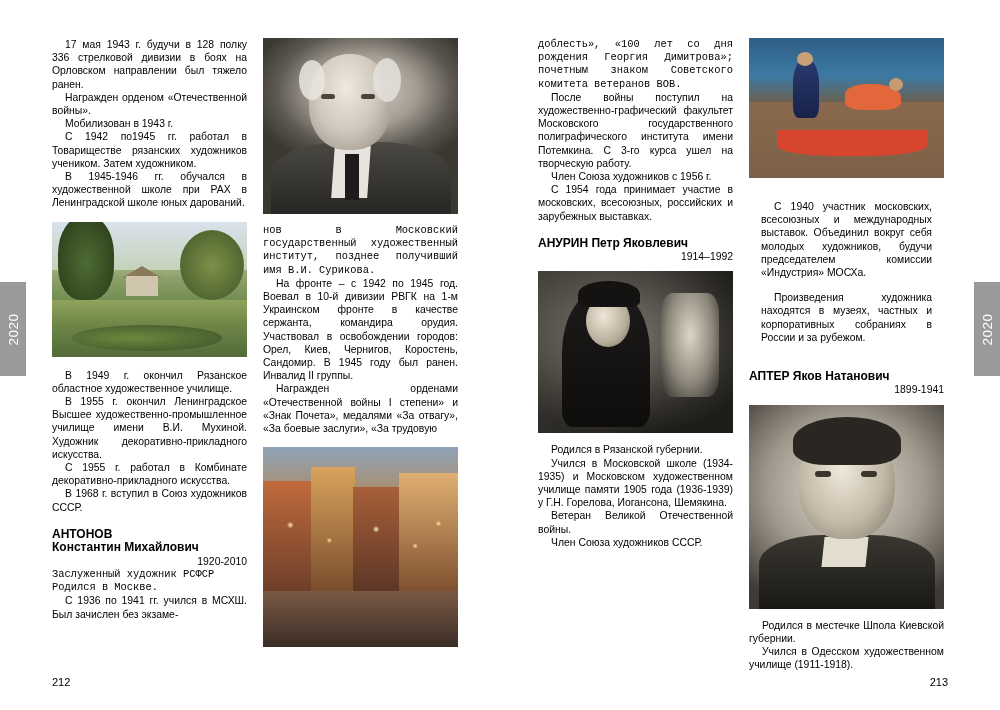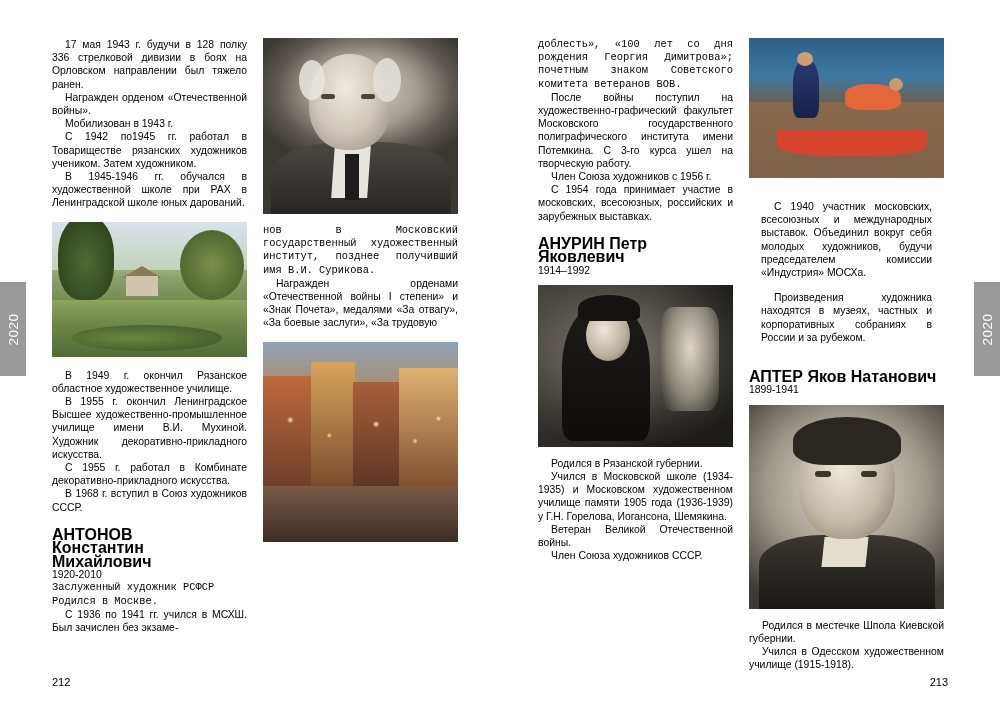--- a/index.html
+++ b/index.html
@@ -68,30 +68,30 @@
     text-align: justify;
     text-indent: 13px;
     hyphens: auto;
     -webkit-hyphens: auto;
     font-family: "Liberation Sans", sans-serif;
   }
   p.txt.noind { text-indent: 0; font-family: Liberation Mono, monospace; }
 
   .entry-name {
     margin: 0;
-    font-size: 16px;
+    font-size: 12px;
     line-height: 13.4px;
     font-weight: bold;
     text-align: left;
   }
   .entry-dates {
     margin: 0;
     font-size: 10.4px;
     line-height: 13.2px;
-    text-align: left;
+    text-align: right;
   }
   .sp8  { height: 8px; }
   .sp10 { height: 10px; }
   .sp12 { height: 12px; }
   .sp14 { height: 14px; }
 
   
   .img {
     width: 100%;
     position: relative;
@@ -380,20 +380,21 @@
           <div class="tie"></div>
           <div class="head"></div>
           <div class="hairL"></div>
           <div class="hairR"></div>
           <div class="eyeL"></div>
           <div class="eyeR"></div>
         </div>
         <div class="sp10"></div>
 
         <p class="txt noind">нов в Московский государственный художественный институт, позднее получивший имя В.И. Сурикова.</p>
+        <p class="txt">На фронте – с 1942 по 1945 год. Воевал в 10-й дивизии РВГК на 1-м Украинском фронте в качестве сержанта, командира орудия. Участвовал в освобождении городов: Орел, Киев, Чернигов, Коростень, Сандомир. В 1945 году был ранен. Инвалид II группы.</p>
         <p class="txt">Награжден орденами «Отечественной войны I степени» и «Знак Почета», медалями «За отвагу», «За боевые заслуги», «За трудовую</p>
 
         <div class="sp12"></div>
         <div class="img paint-city">
           <div class="sky2"></div>
           <div class="bld b1"></div>
           <div class="bld b2"></div>
           <div class="bld b3"></div>
           <div class="bld b4"></div>
           <div class="street"></div>
@@ -463,20 +464,20 @@
           <div class="bodyA"></div>
           <div class="collarA"></div>
           <div class="headA"></div>
           <div class="hairA"></div>
           <div class="eyeAL"></div>
           <div class="eyeAR"></div>
         </div>
         <div class="sp10"></div>
 
         <p class="txt">Родился в местечке Шпола Киевской губернии.</p>
-        <p class="txt">Учился в Одесском художественном училище (1915-1918).</p>
+        <p class="txt">Учился в Одесском художественном училище (1911-1918).</p>
       </div>
     </div>
 
     <div class="folio folio-right">213</div>
   </div>
 
 </div>
 
 </body></html>

